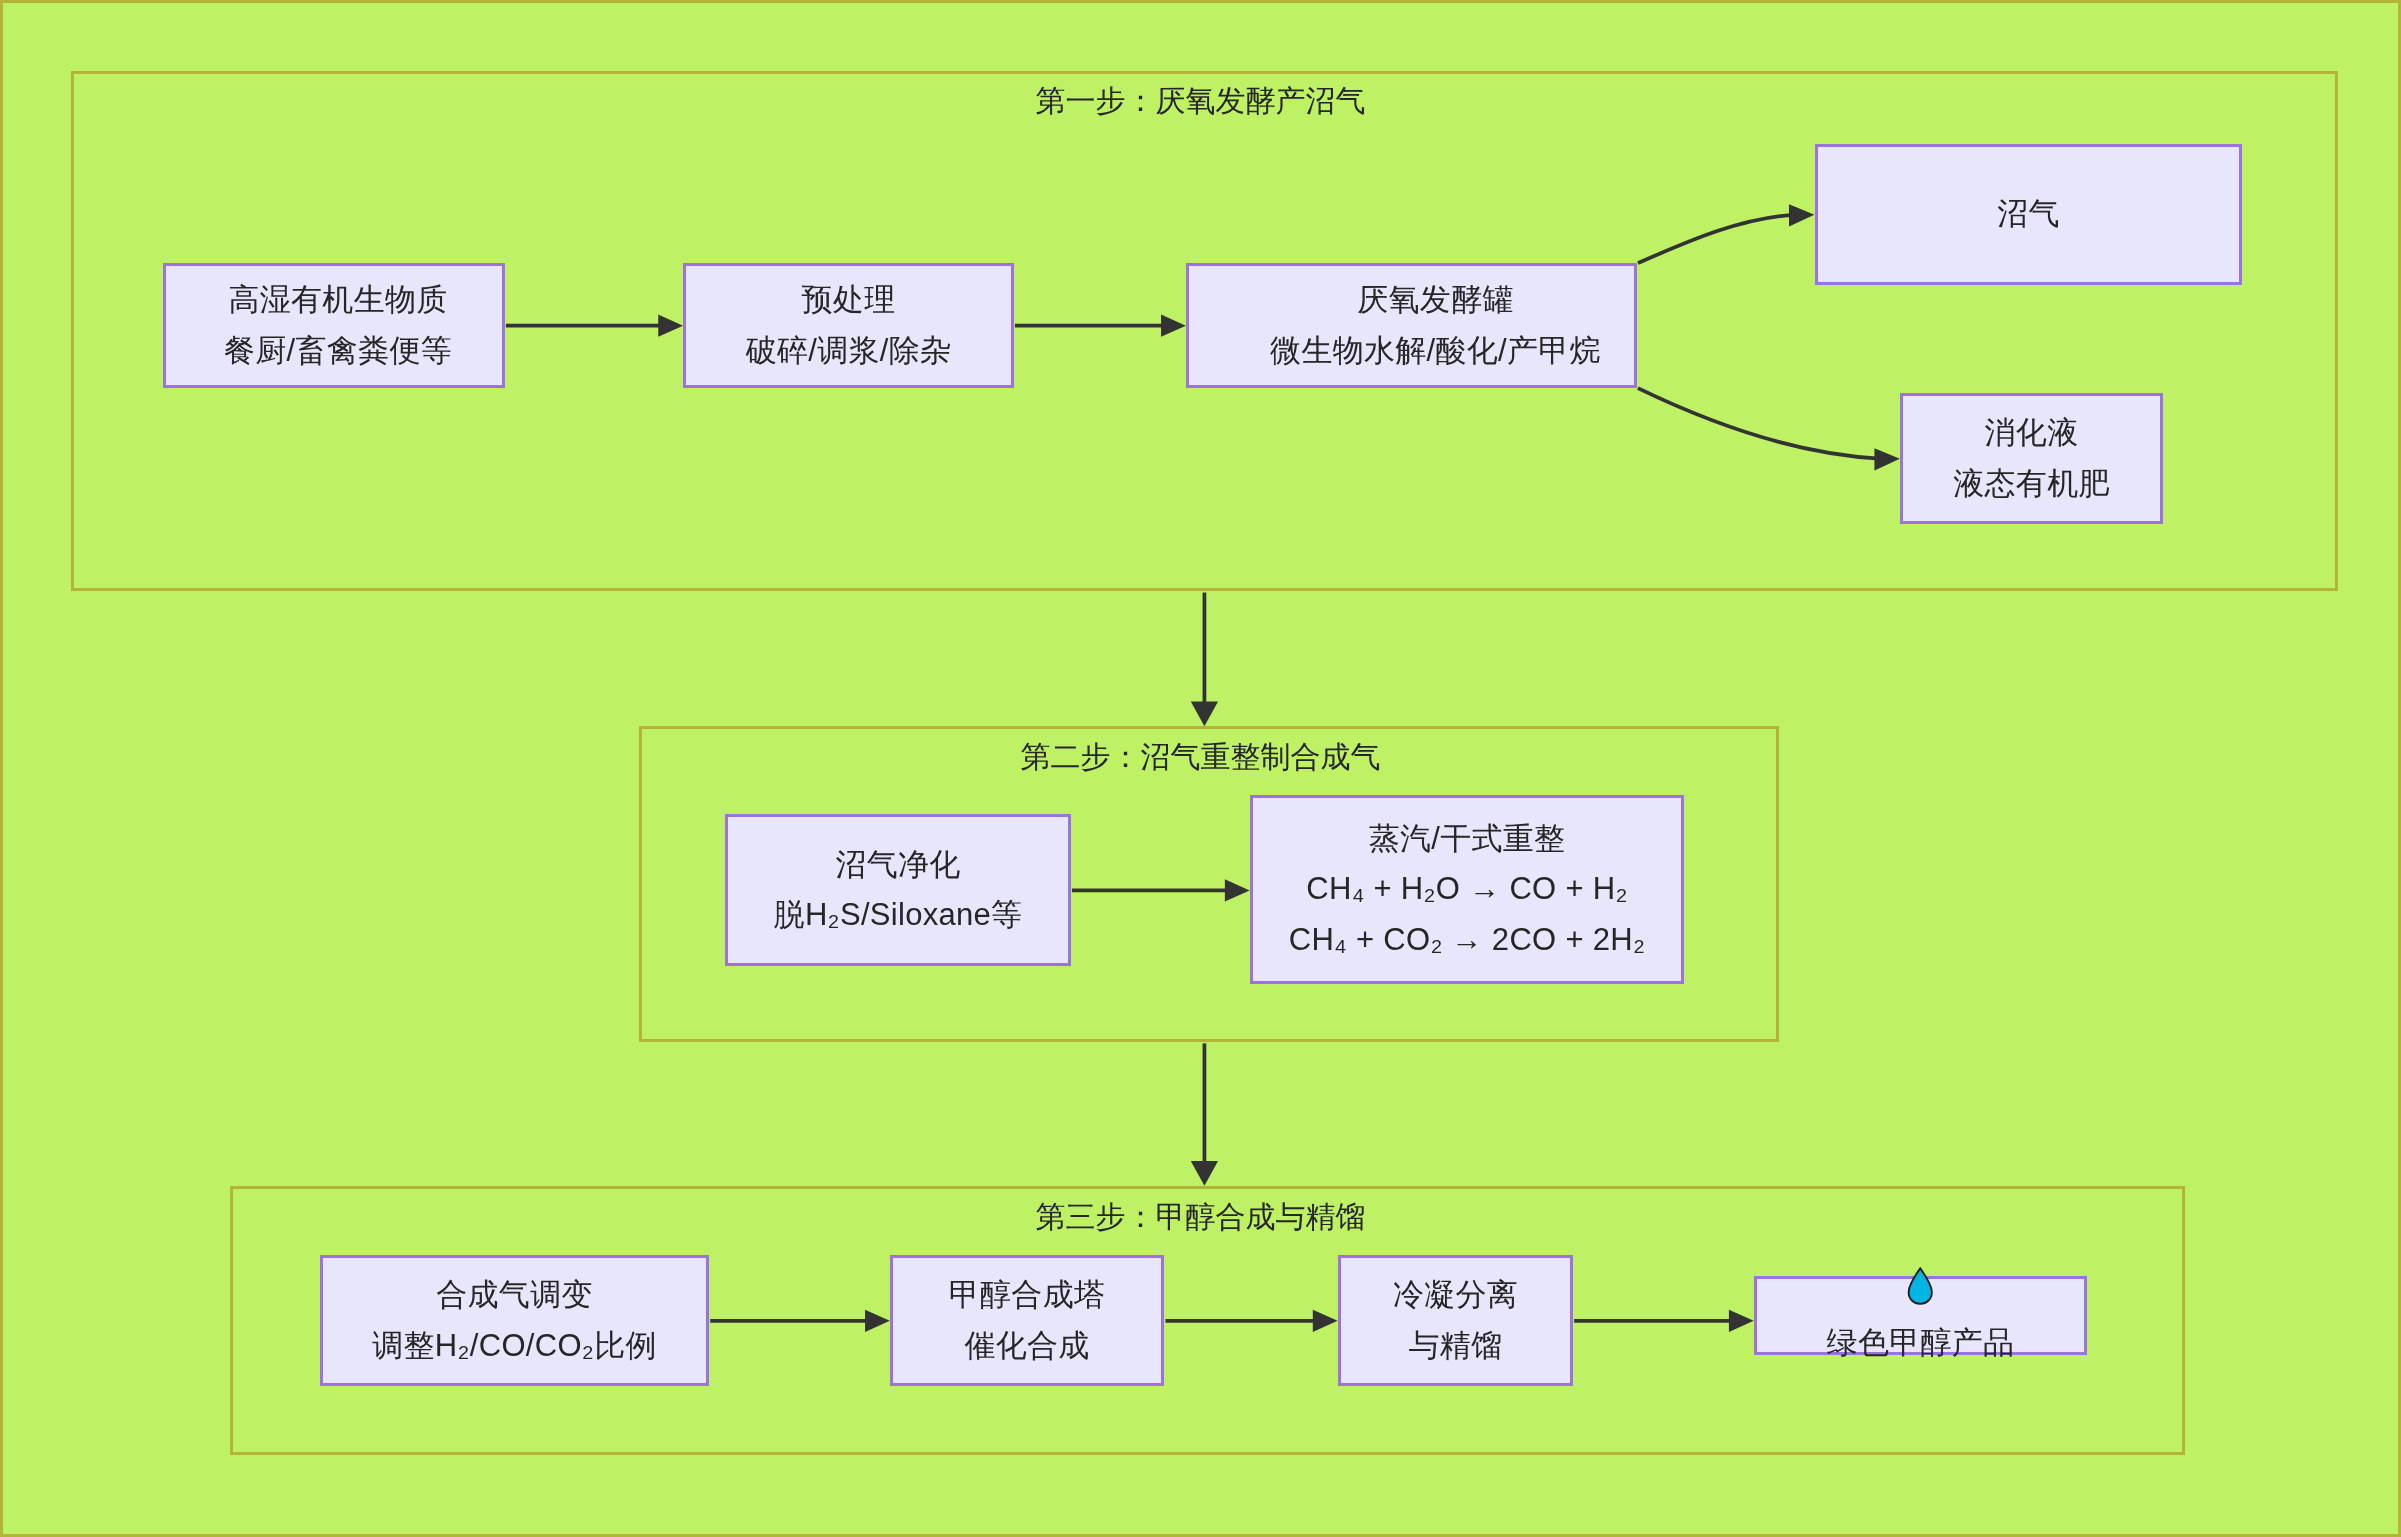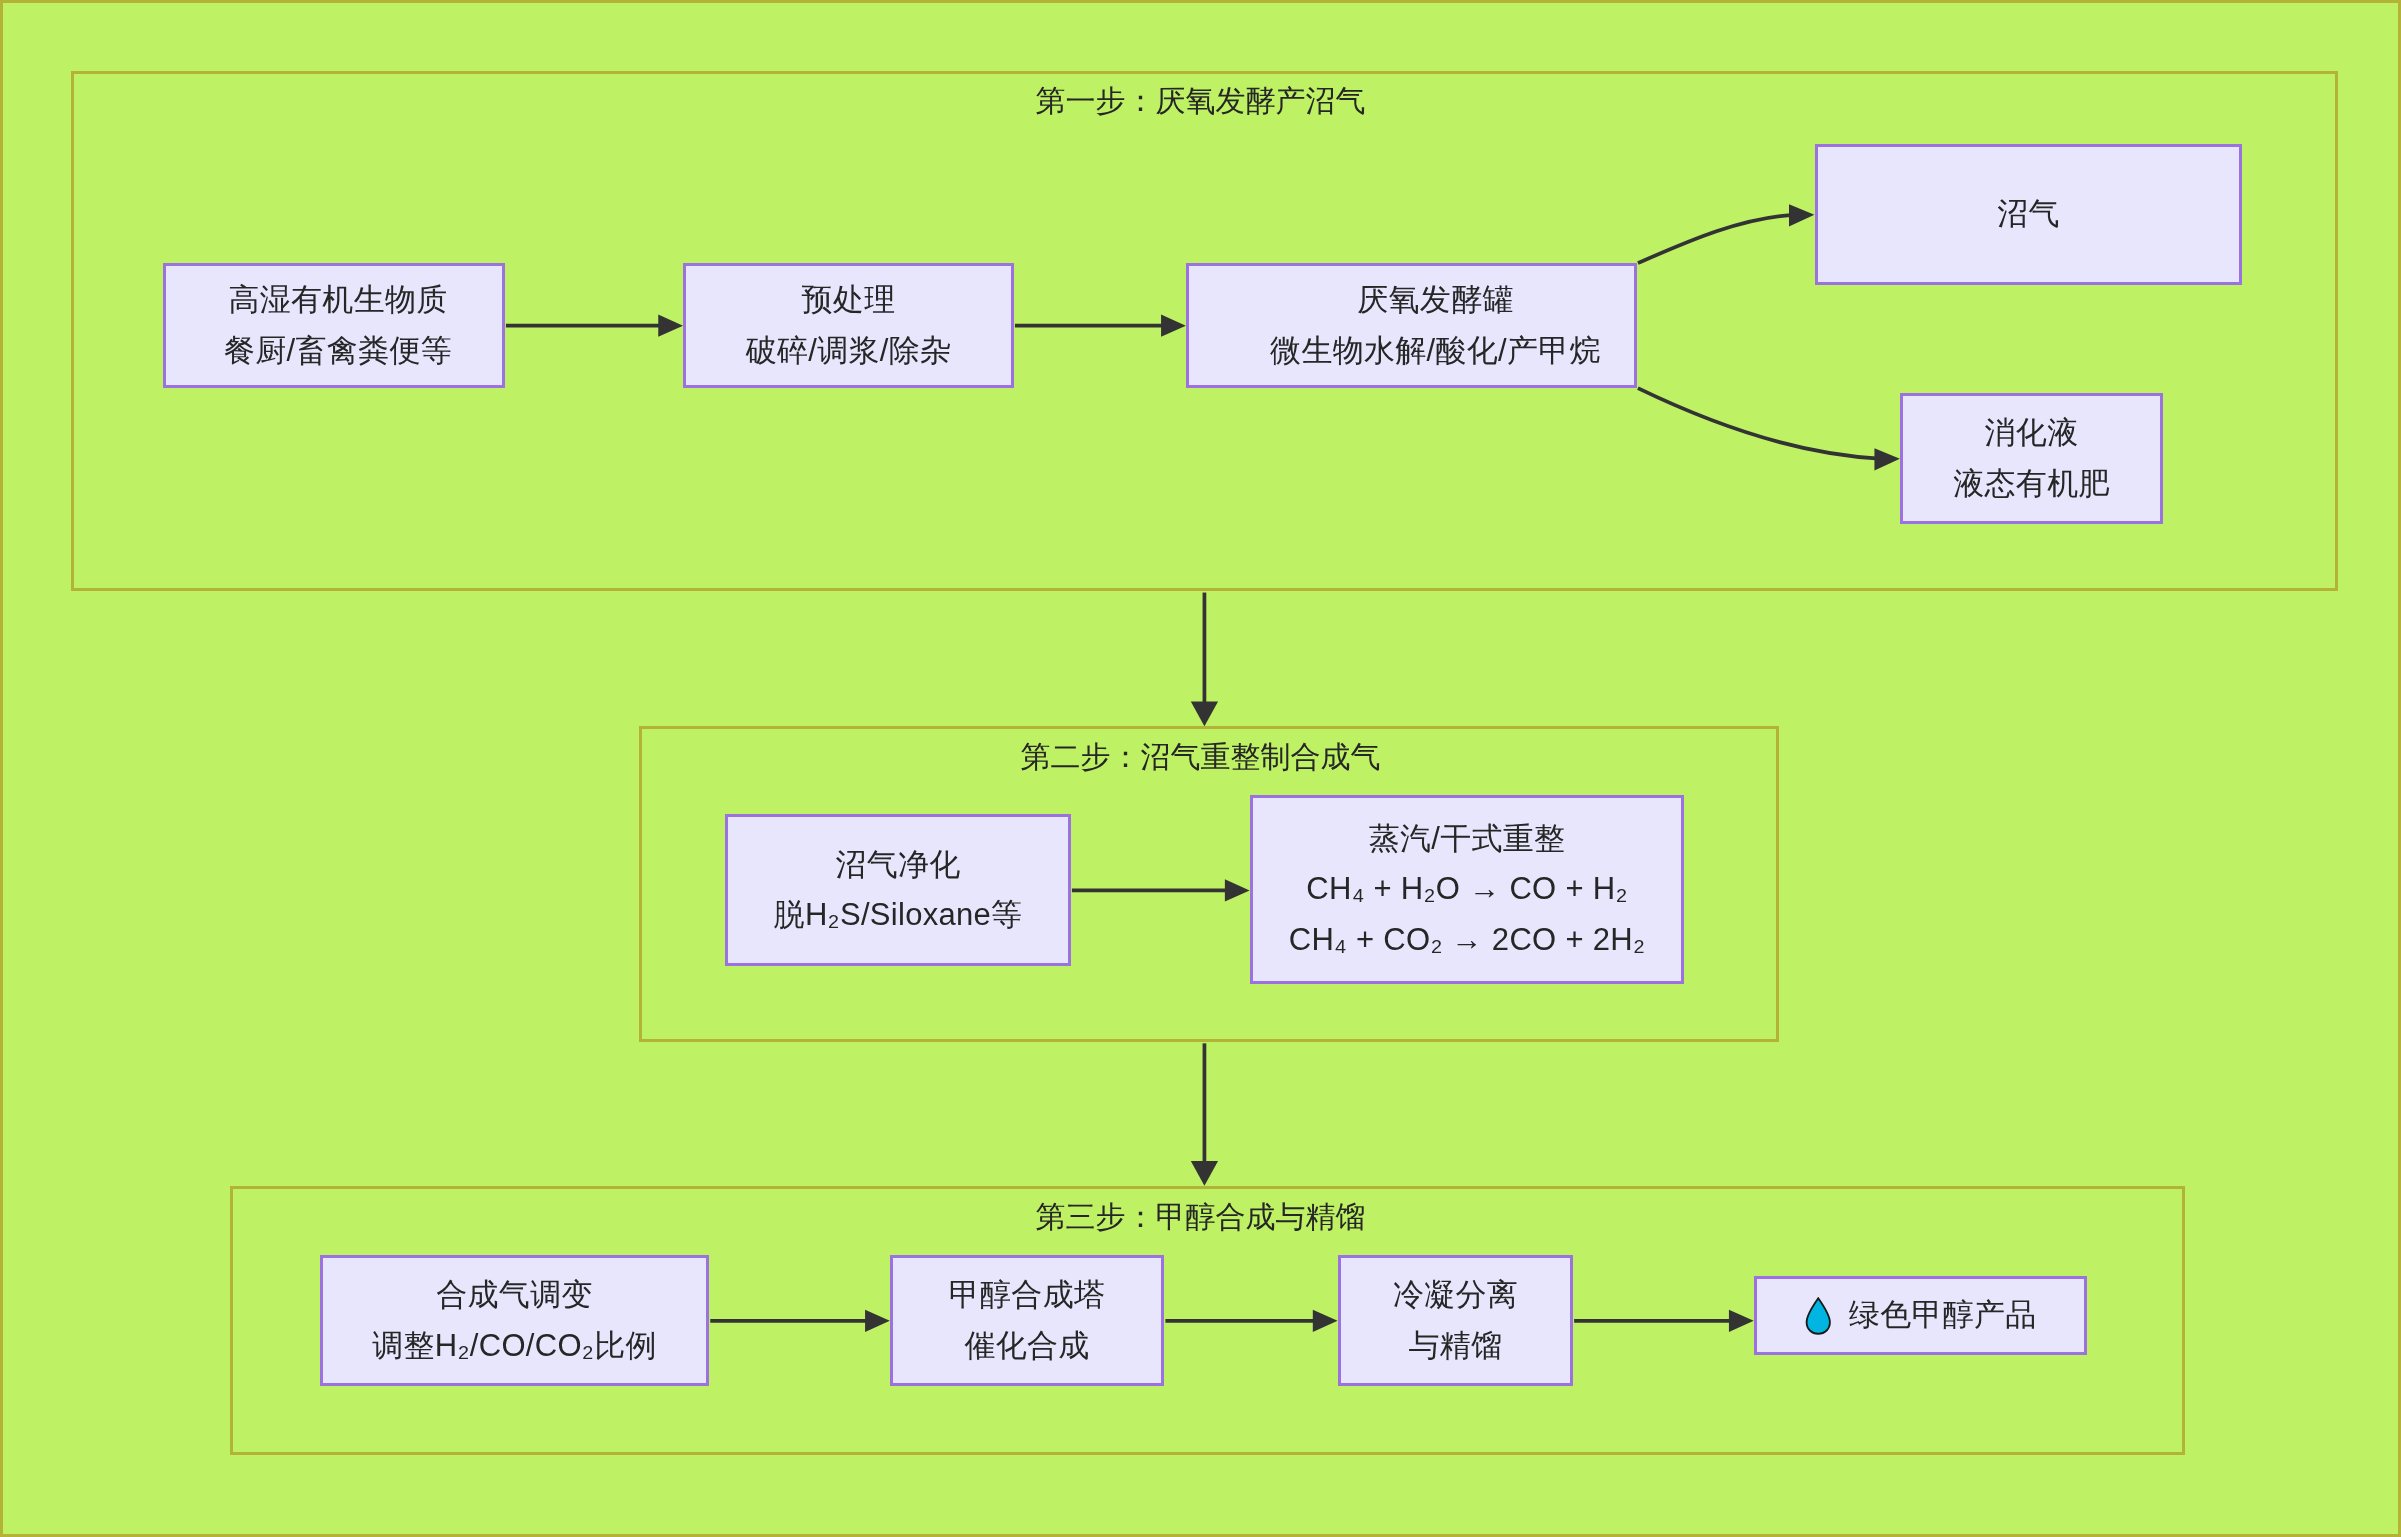--- a/index.html
+++ b/index.html
@@ -133,21 +133,21 @@
   <div class="node" style="left:1335px; top:1252px; width:235px; height:131px;">
     <span class="line">冷凝分离</span>
     <span class="line">与精馏</span>
   </div>
 
   <div class="node" style="left:887px; top:1252px; width:274px; height:131px;">
     <span class="line">甲醇合成塔</span>
     <span class="line">催化合成</span>
   </div>
 
-  <div class="node product" style="left:1751px; top:1273px; width:333px; height:79px;">
+  <div class="node product" style="left:1751px; top:1273px; width:333px; height:79px;flex-direction:column;">
     <span class="drop-icon">
       <svg viewBox="0 0 46 62" width="28.5" height="38" xmlns="http://www.w3.org/2000/svg">
         <path d="M23 2 C23 2 4 29 4 41 C4 52 12 60 23 60 C34 60 42 52 42 41 C42 29 23 2 23 2 Z" fill="#00b5e2" stroke="#1a1a1a" stroke-width="3"></path>
       </svg>
     </span>
     <span class="line">绿色甲醇产品</span>
   </div>
 
   <svg class="edges" viewBox="0 0 3877 2482">
 

